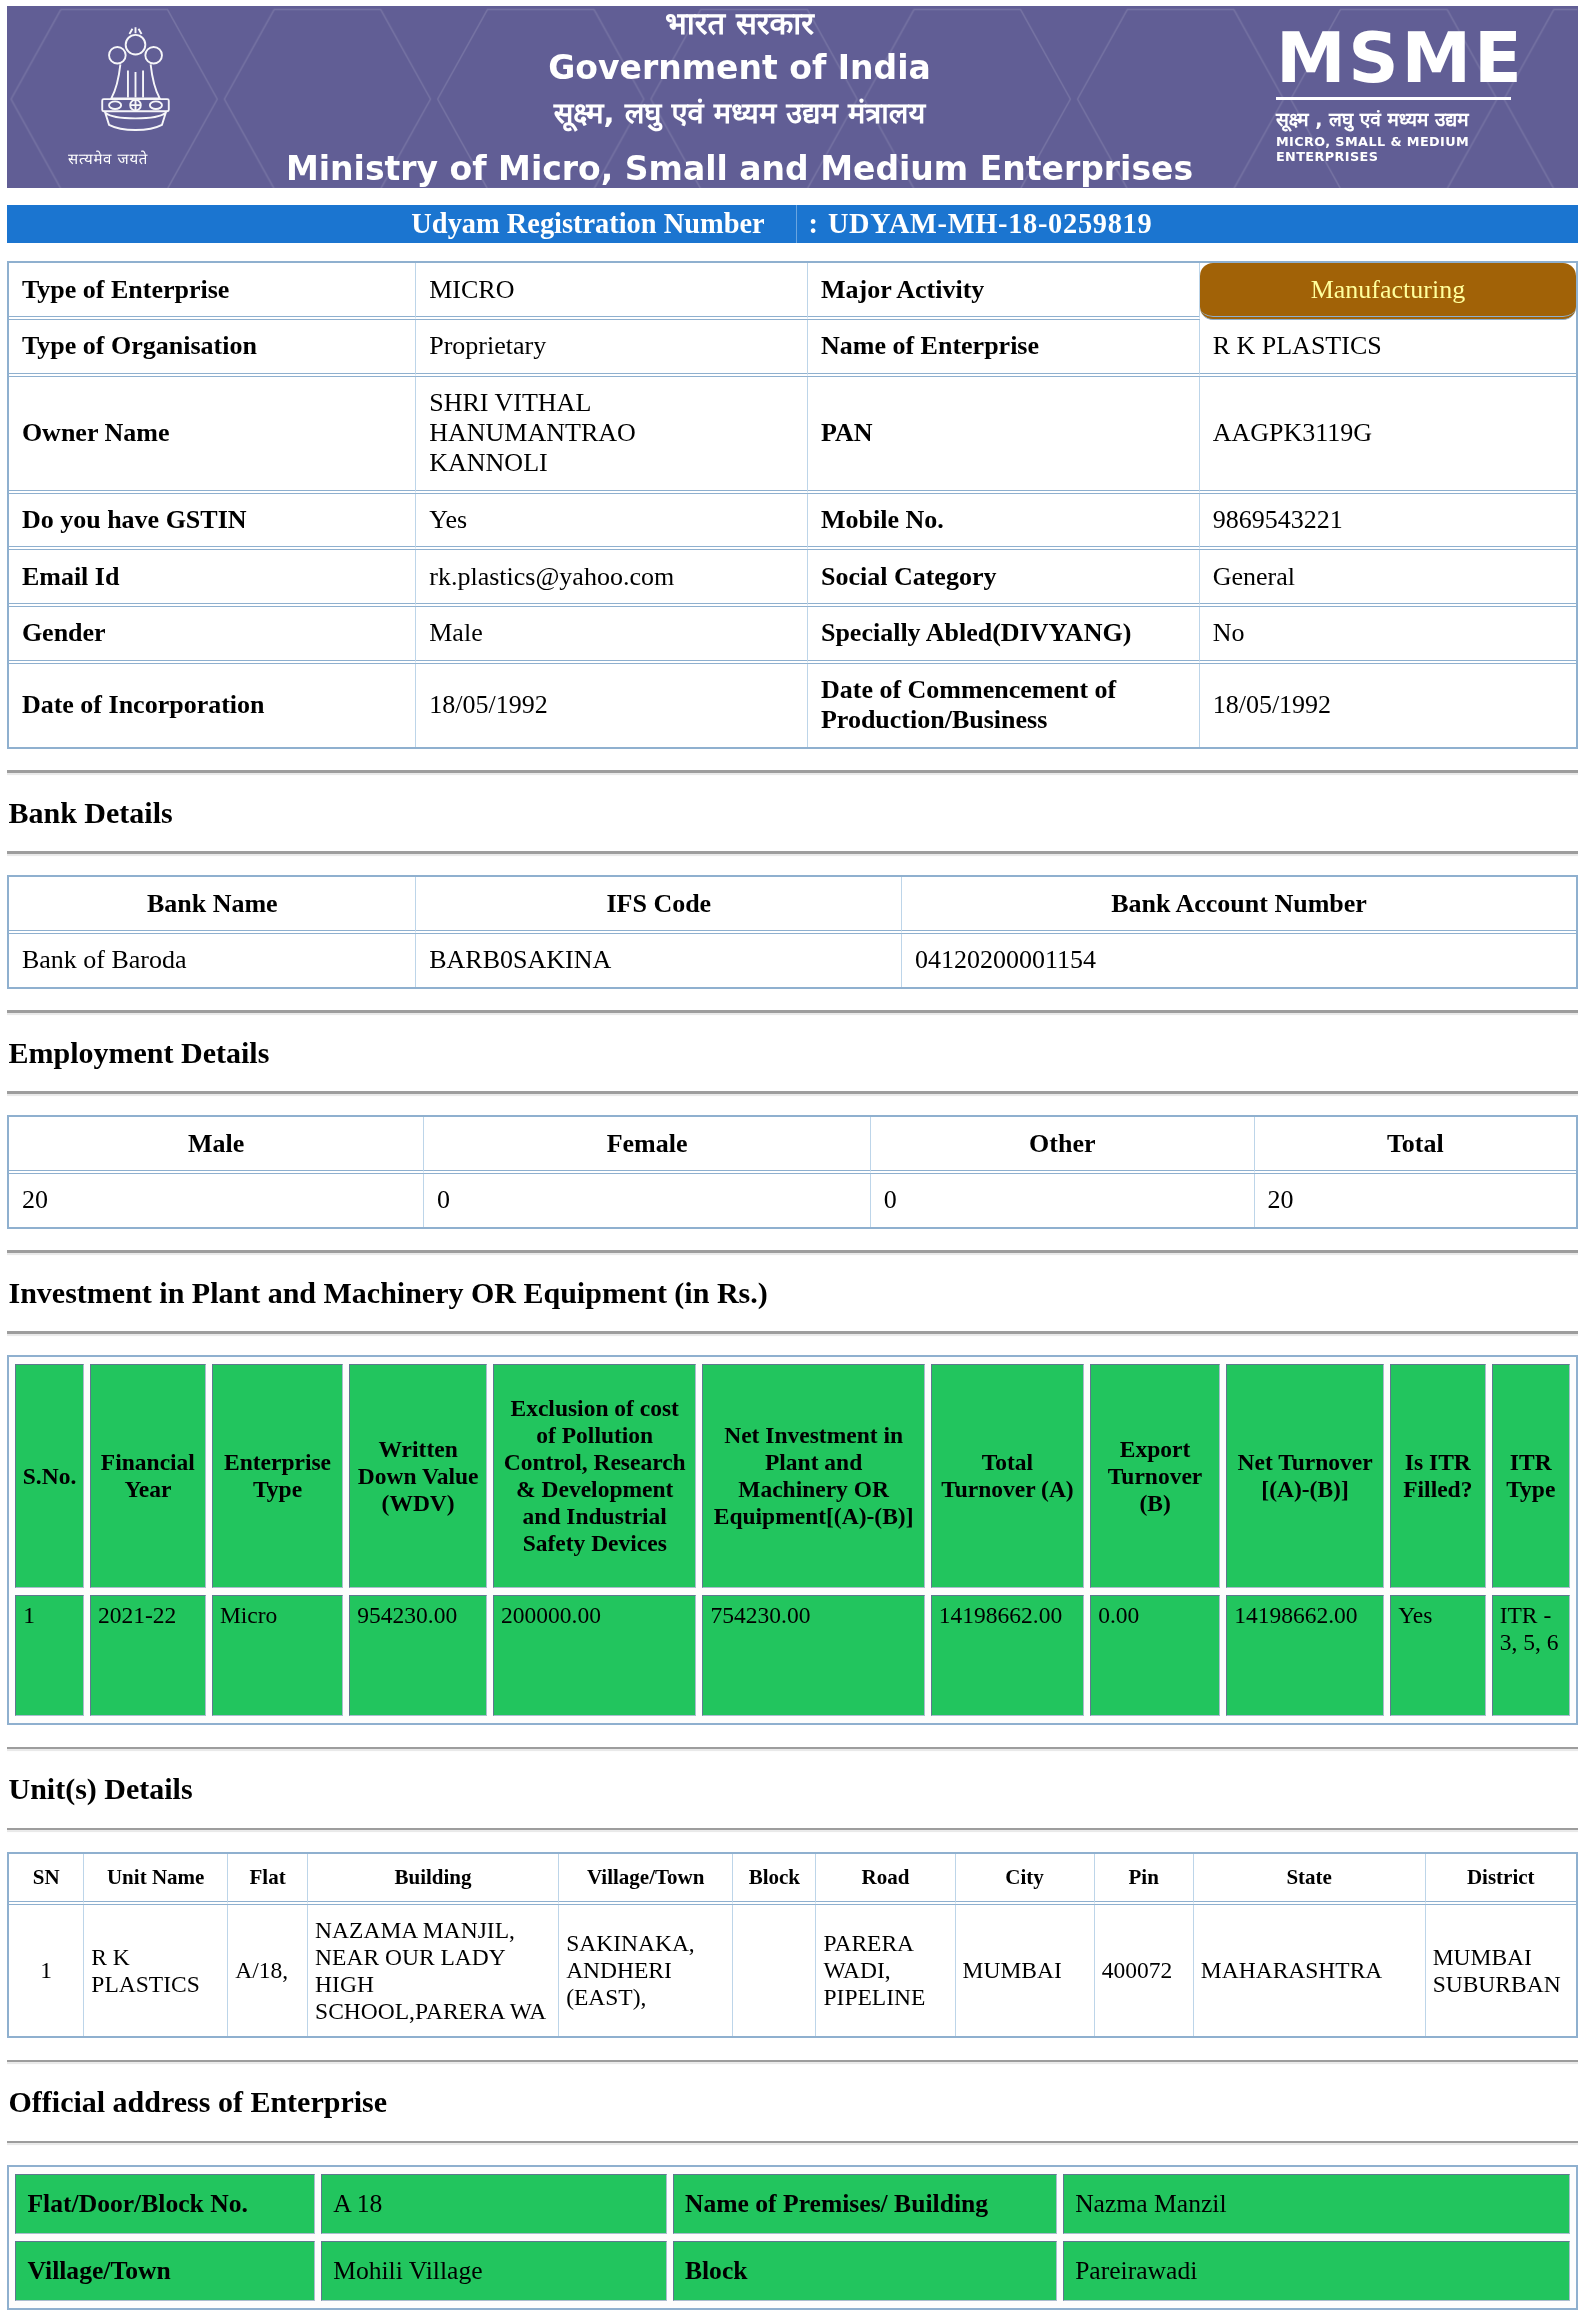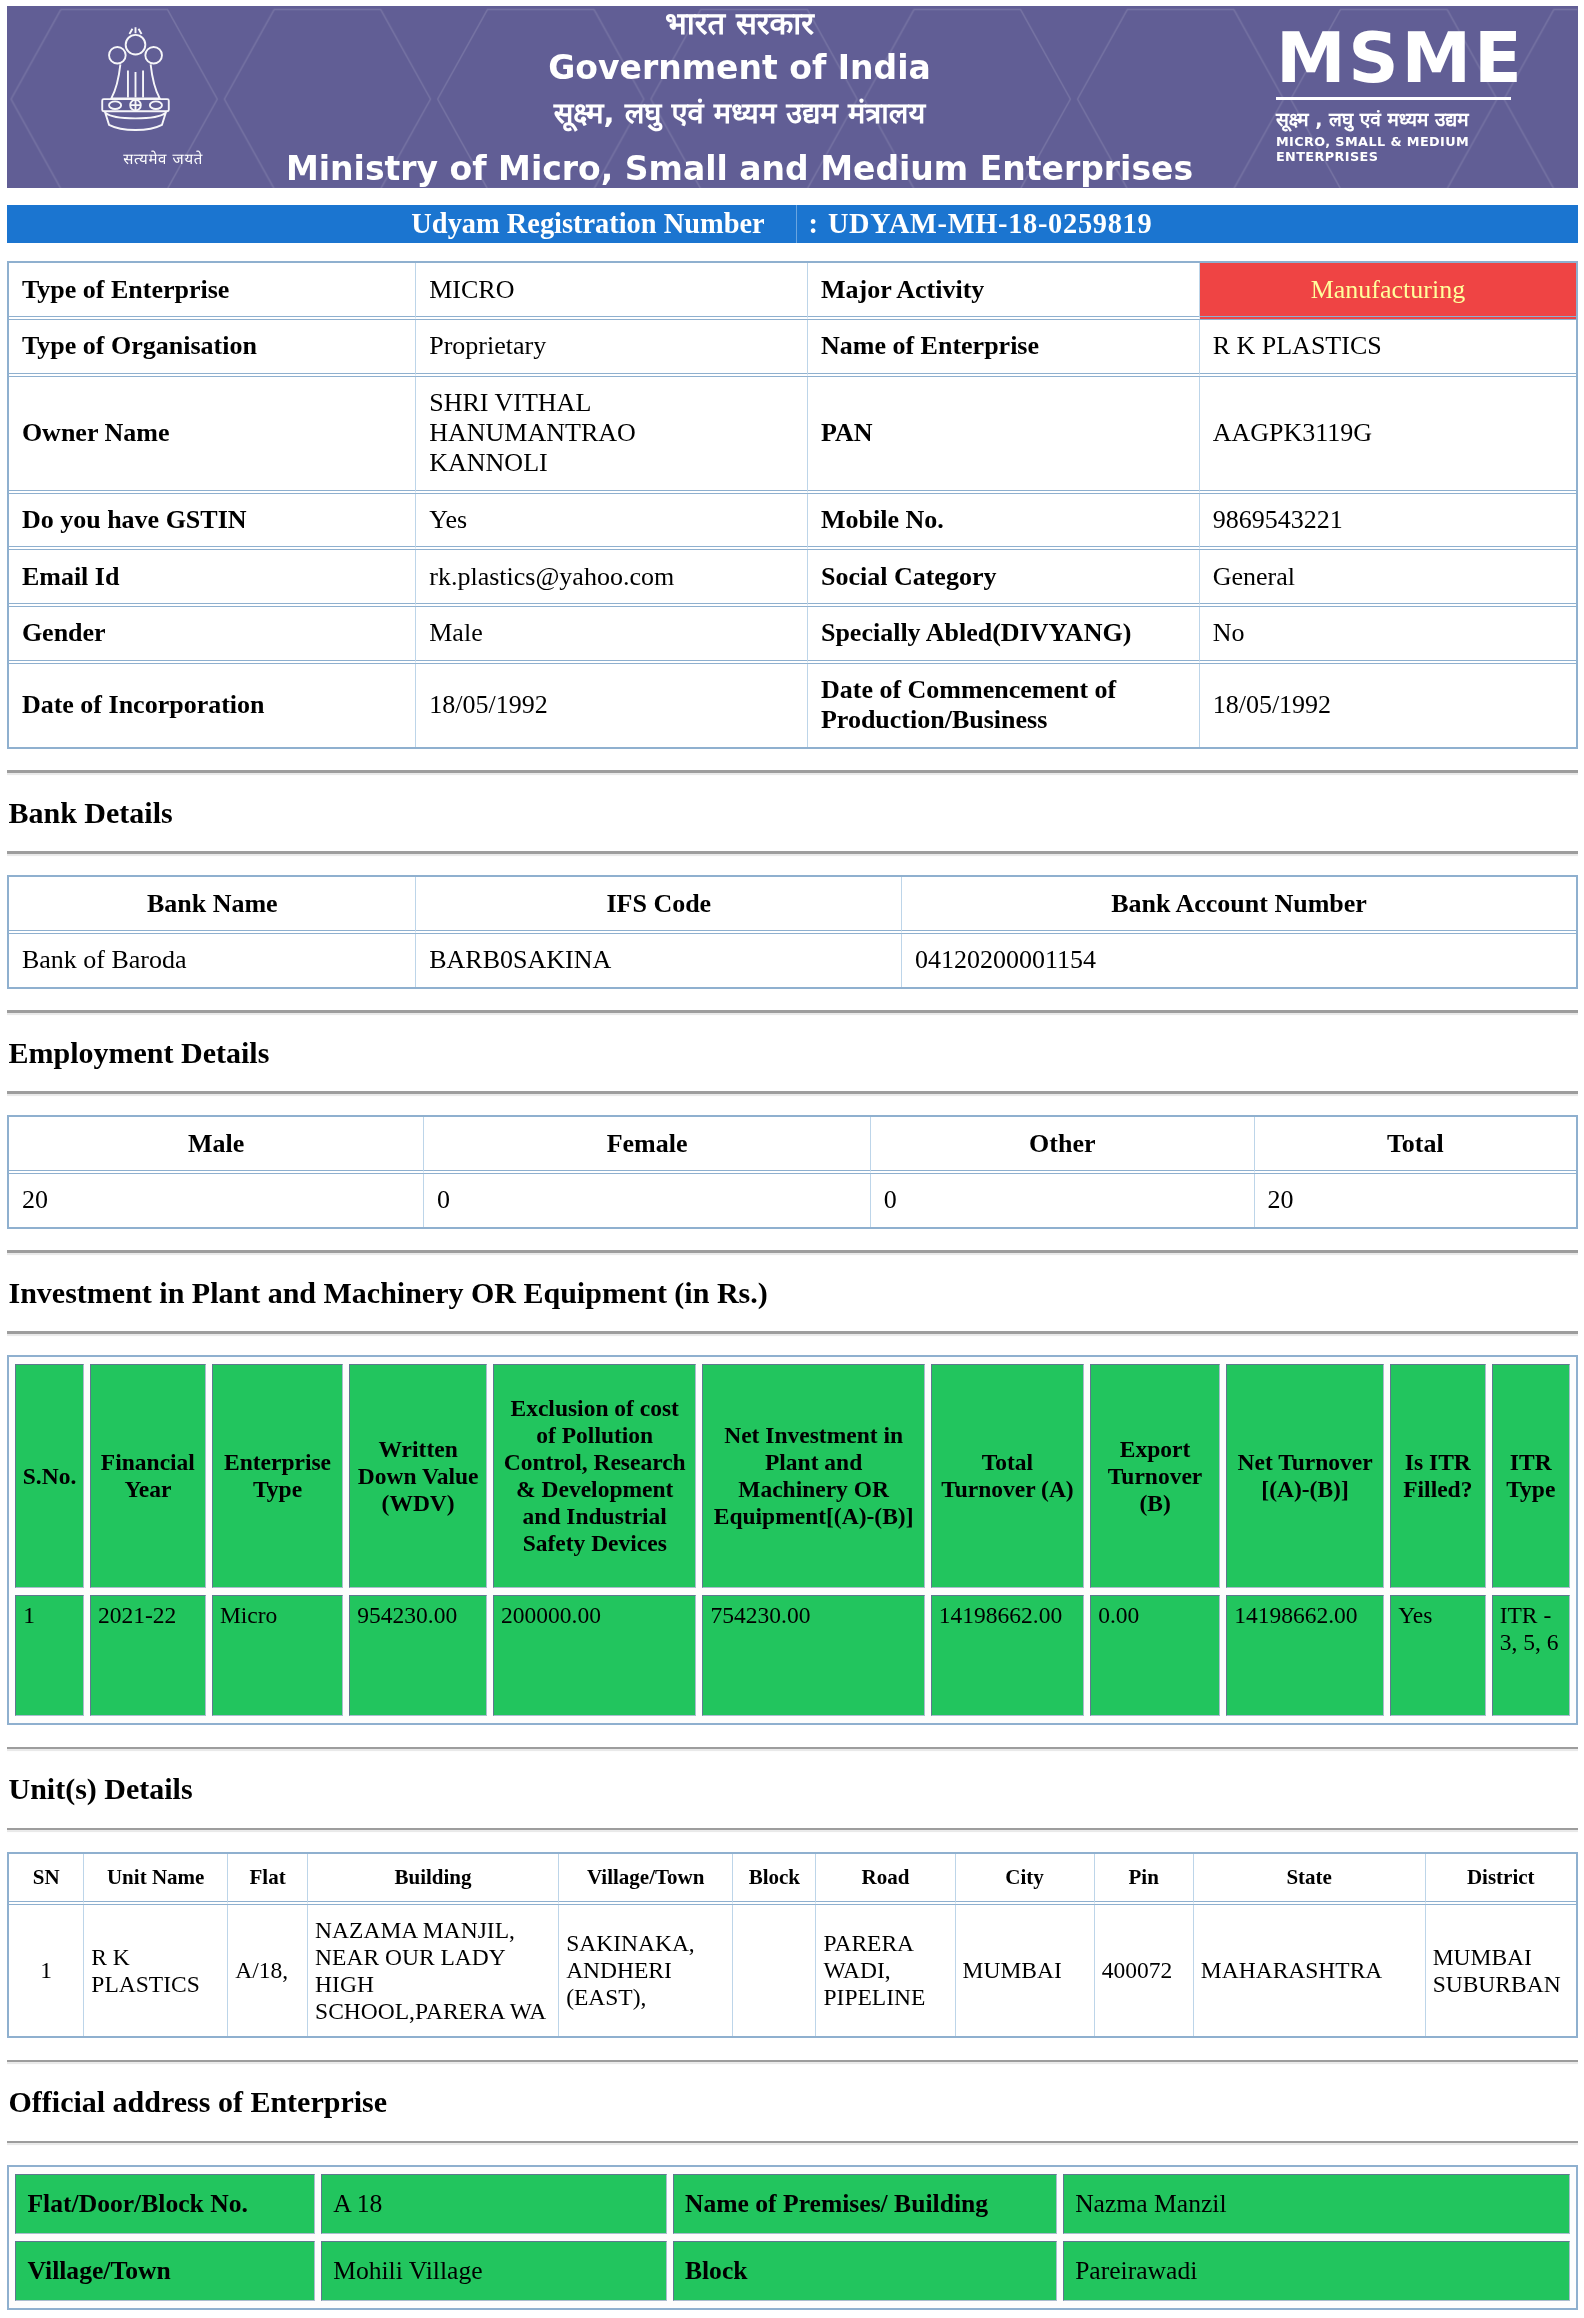--- a/index.html
+++ b/index.html
@@ -3,21 +3,21 @@
 <meta charset="utf-8">
 <style>
   html,body{margin:0;padding:0;background:#ffffff;}
   body{width:1585px;font-family:"Liberation Serif","DejaVu Serif",serif;color:#000;}
   .page{padding:5.7px 7.1px 2.8px 7.1px;}
 
   
   .gov-header{position:relative;height:182px;background:#615e95;overflow:hidden;
     display:flex;align-items:center;}
   .hexes{position:absolute;inset:0;width:100%;height:100%;}
-  .emblem-wrap{position:relative;margin-left:61px;width:135px;text-align:right;color:#fff;flex:0 0 auto;}
+  .emblem-wrap{position:relative;margin-left:61px;width:135px;text-align:left;color:#fff;flex:0 0 auto;}
   .emblem-wrap svg{display:block;margin:0 auto;}
   .emblem-motto{font-family:"DejaVu Sans","Liberation Sans",sans-serif;font-size:15px;color:#fff;
     margin-top:1.4px;letter-spacing:0.7px;}
   .header-center{position:relative;flex:1;text-align:center;color:#fff;
     font-family:"DejaVu Sans","Liberation Sans",sans-serif;line-height:1.25;}
   .hc-line1{font-size:31px;font-weight:bold;}
   .hc-line2{font-size:33px;font-weight:bold;margin-top:4.3px;}
   .hc-line3{font-size:29px;font-weight:bold;margin-top:7.1px;}
   .hc-line4{font-size:33px;font-weight:bold;margin-top:17px;}
   .msme-wrap{position:relative;margin-right:60px;width:242px;color:#fff;flex:0 0 auto;
@@ -40,21 +40,21 @@
   h2.section-title{font-size:30px;font-weight:bold;margin:23px 0 20px 1.4px;}
 
   table{width:100%;border-collapse:separate;border-spacing:0;table-layout:fixed;}
   .grid{border:2.1px solid #8fb0cf;}
   .grid td,.grid th{border-right:1.4px solid #bdd5e9;border-bottom:4.3px double #8fb0cf;
     padding:11.4px 12.8px;font-size:26px;vertical-align:middle;word-wrap:break-word;}
   .grid td:last-child,.grid th:last-child{border-right:none;}
   .grid tr:last-child td{border-bottom:none;}
   .lbl{font-weight:bold;text-align:left;}
   .val{text-align:left;}
-  .val-highlight{background:#ef4444;color:#ffff9c;text-align:center;font-weight:normal;}
+  .val-highlight{background:#a16207;color:#ffff9c;text-align:center;font-weight:normal;border-radius:13px;}
   .owner-val span{display:inline-block;max-width:242px;}
   .center{text-align:left;}
   .grid thead th{font-weight:bold;text-align:center;}
 
   
   .boxed{border:2.1px solid #8fb0cf;border-collapse:separate;border-spacing:6.4px 7.1px;background:#fdfdfd;}
   .boxed th,.boxed td{border:1.4px solid;border-color:#5f788f #aabdce #aabdce #5f788f;
     background:#22c55e;word-wrap:break-word;}
   .inv th{font-size:23.5px;font-weight:bold;text-align:center;vertical-align:middle;
     height:213px;padding:4.3px 4.3px;}

